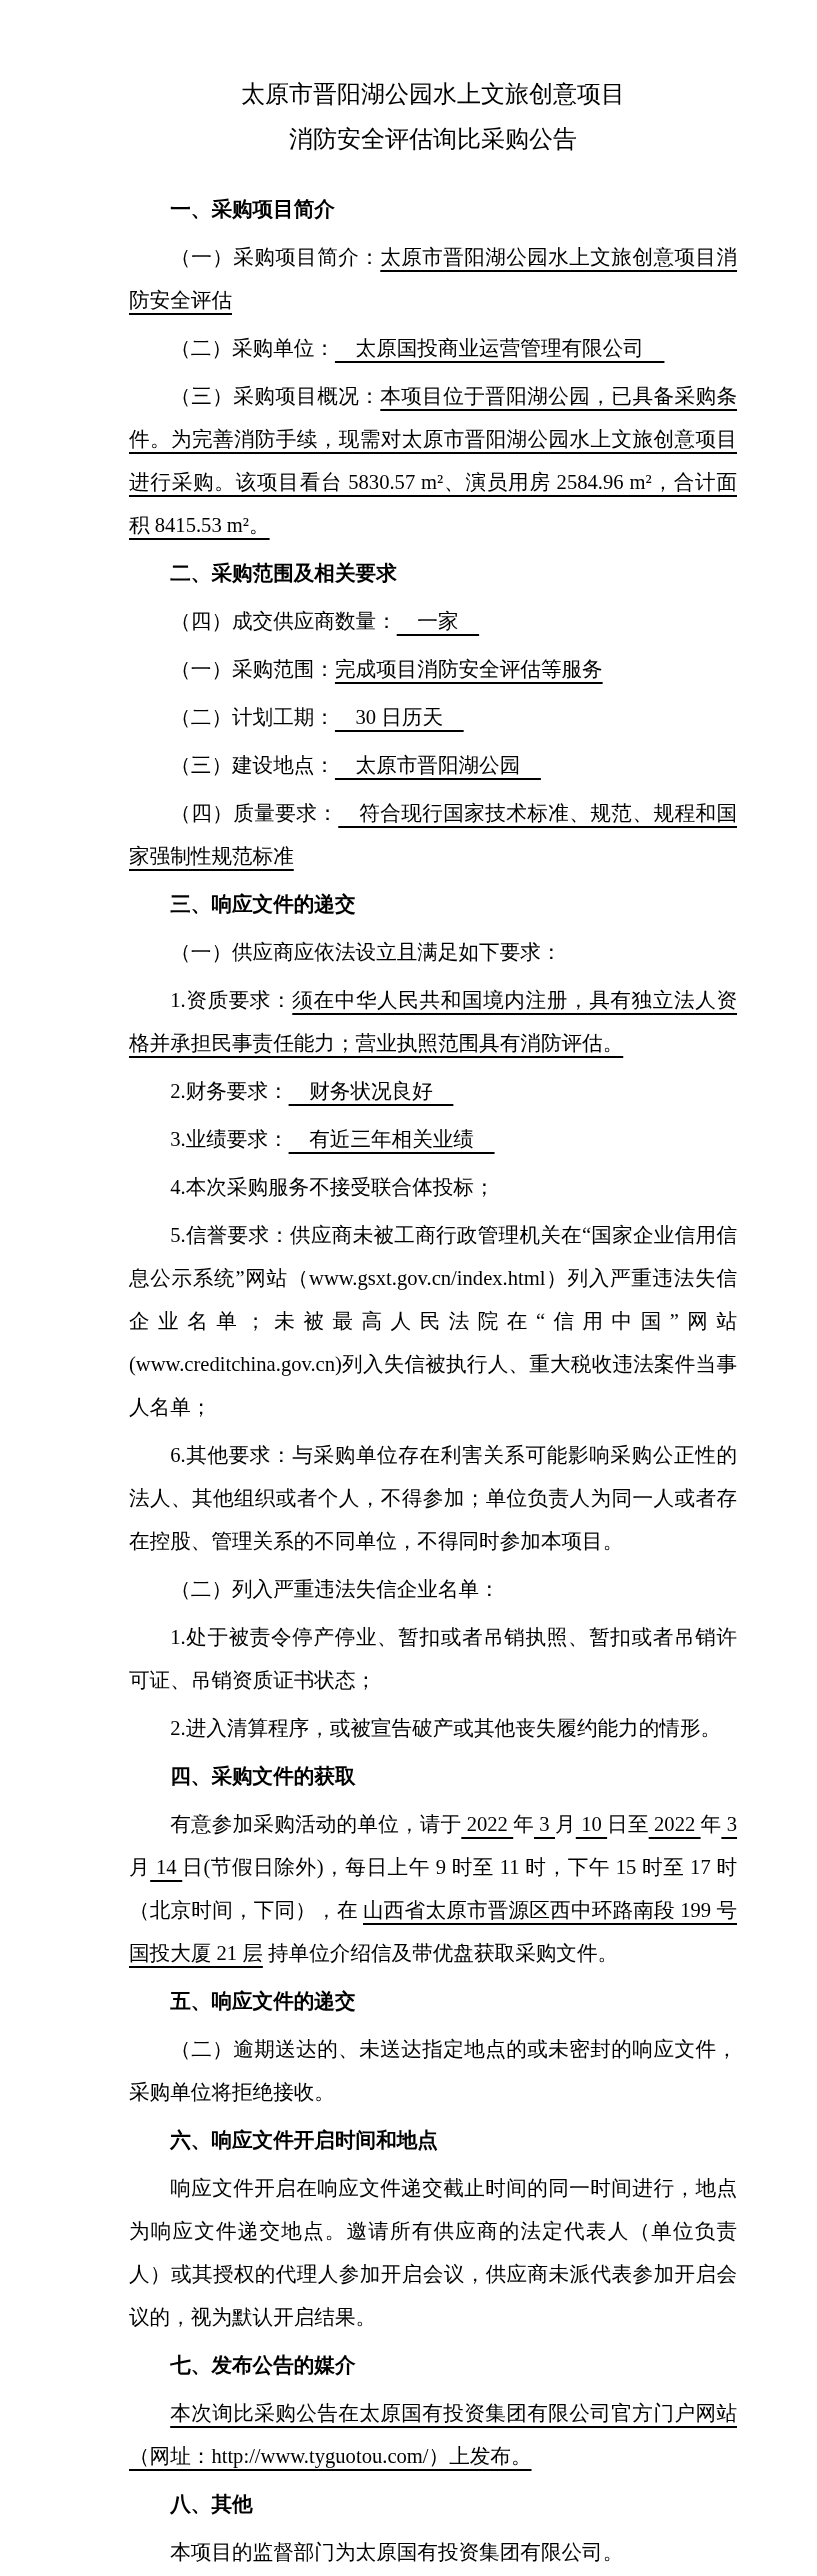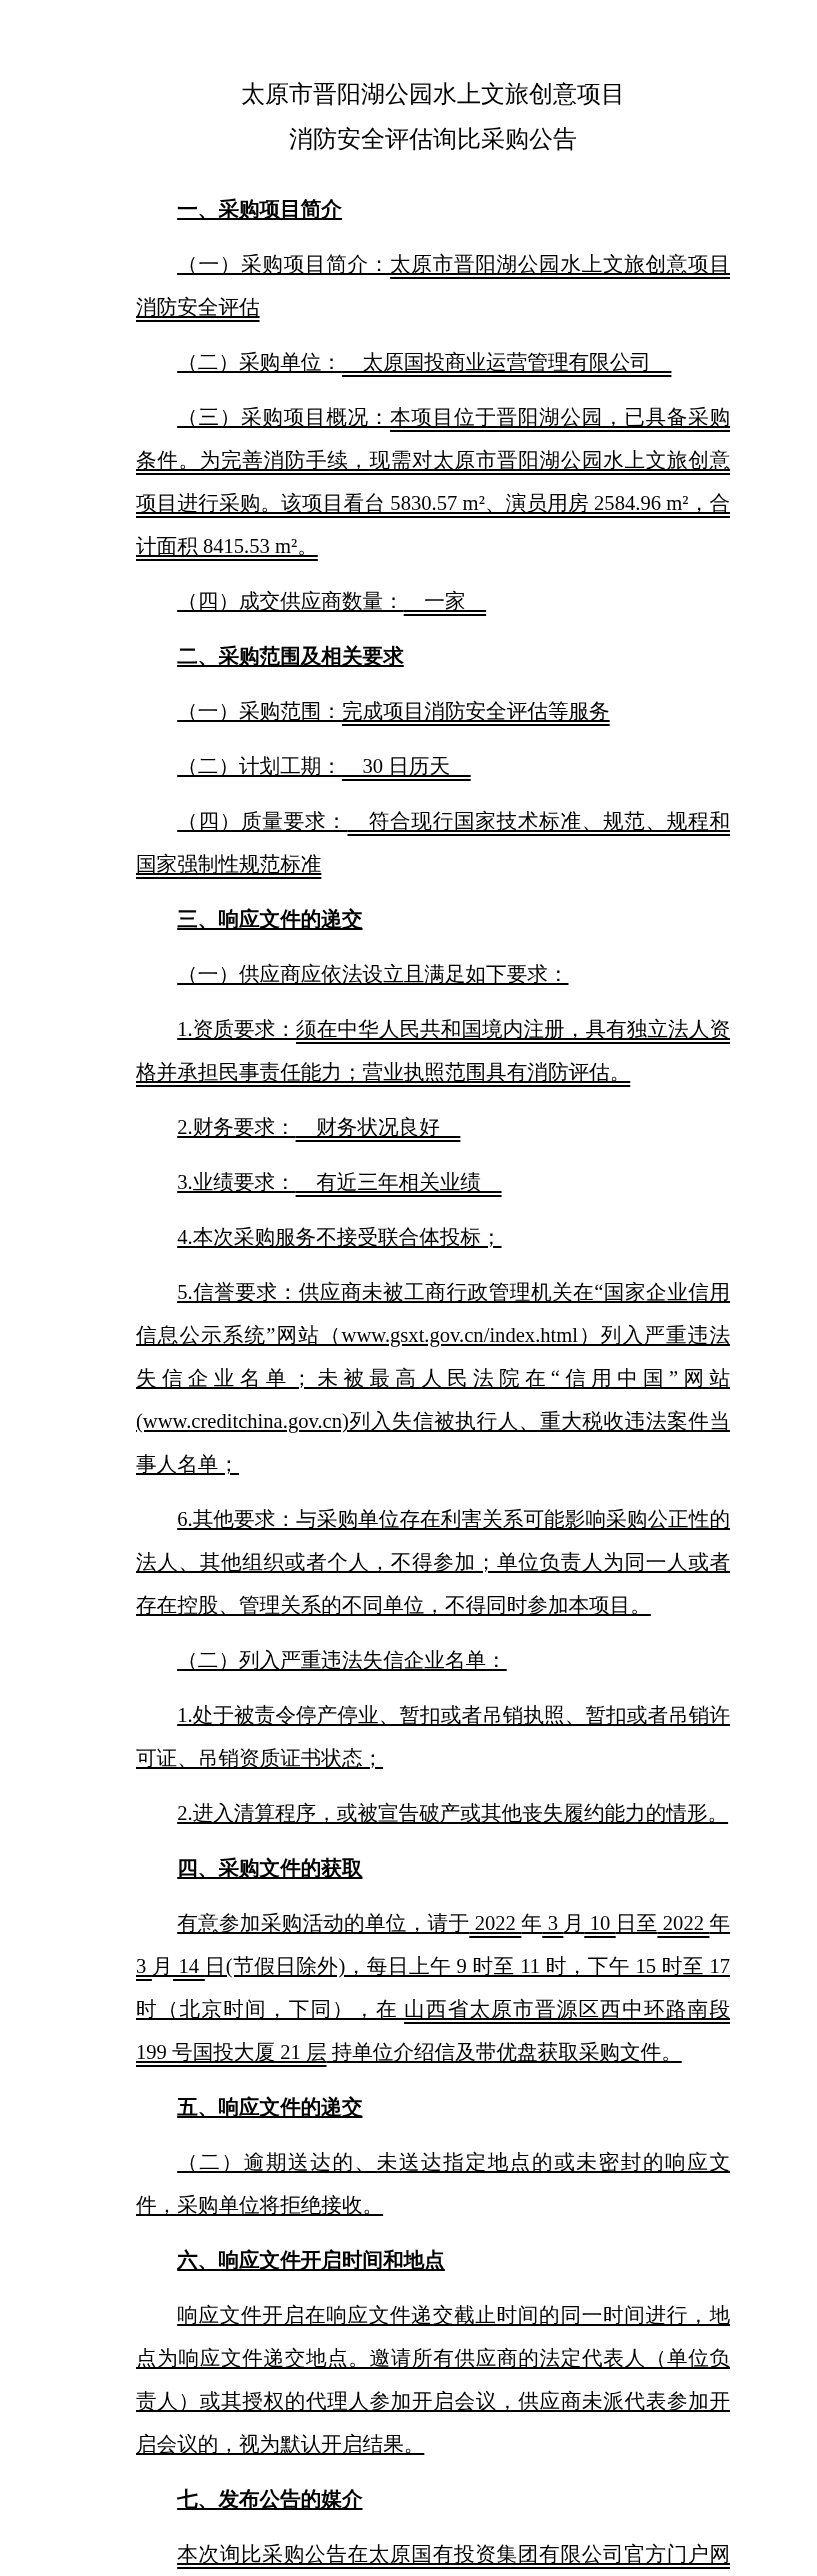--- a/index.html
+++ b/index.html
@@ -20,27 +20,26 @@
   }
   .title {
     margin: 0 0 26px 0;
     font-size: 24px;
     font-weight: normal;
     line-height: 45px;
     text-align: center;
   }
   .title-line { display: block; }
   .para {
-    margin: 12px;
+    margin: 5px;
     font-size: 20.6px;
     line-height: 43px;
     text-align: justify;
     text-indent: 2em;
     overflow-wrap: break-word;
-    text-decoration: underline;
   }
   .heading { font-weight: bold; }
   .u {
     text-decoration: underline;
     text-decoration-thickness: 2.1px;
     text-underline-offset: 5.7px;
     text-decoration-skip-ink: none;
   }
 </style>
 </head>
@@ -49,24 +48,25 @@
 <div class="page">
   <h1 class="title">
     <span class="title-line">太原市晋阳湖公园水上文旅创意项目</span>
     <span class="title-line">消防安全评估询比采购公告</span>
   </h1>
   <div id="doc-body">
       <p class="para heading"><span>一、采购项目简介</span></p>
       <p class="para"><span>（一）采购项目简介：</span><span class="u">太原市晋阳湖公园水上文旅创意项目消防安全评估</span></p>
       <p class="para"><span>（二）采购单位：</span><span class="u">　太原国投商业运营管理有限公司　</span></p>
       <p class="para"><span>（三）采购项目概况：</span><span class="u">本项目位于晋阳湖公园，已具备采购条件。为完善消防手续，现需对太原市晋阳湖公园水上文旅创意项目进行采购。该项目看台 5830.57 m²、演员用房 2584.96 m²，合计面积 8415.53 m²。</span></p>
+      <p class="para heading"><span>二、采购范围及相关要求</span></p>
       <p class="para"><span>（四）成交供应商数量：</span><span class="u">　一家　</span></p>
-      <p class="para heading"><span>二、采购范围及相关要求</span></p>
       <p class="para"><span>（一）采购范围：</span><span class="u">完成项目消防安全评估等服务</span></p>
       <p class="para"><span>（二）计划工期：</span><span class="u">　30 日历天　</span></p>
+      <p class="para"><span>（三）建设地点：</span><span class="u">　太原市晋阳湖公园　</span></p>
       <p class="para"><span>（四）质量要求：</span><span class="u">　符合现行国家技术标准、规范、规程和国家强制性规范标准</span></p>
       <p class="para heading"><span>三、响应文件的递交</span></p>
       <p class="para"><span>（一）供应商应依法设立且满足如下要求：</span></p>
       <p class="para"><span>1.资质要求：</span><span class="u">须在中华人民共和国境内注册，具有独立法人资格并承担民事责任能力；营业执照范围具有消防评估。</span></p>
       <p class="para"><span>2.财务要求：</span><span class="u">　财务状况良好　</span></p>
       <p class="para"><span>3.业绩要求：</span><span class="u">　有近三年相关业绩　</span></p>
       <p class="para"><span>4.本次采购服务不接受联合体投标；</span></p>
       <p class="para"><span>5.信誉要求：供应商未被工商行政管理机关在“国家企业信用信息公示系统”网站（www.gsxt.gov.cn/index.html）列入严重违法失信企业名单；未被最高人民法院在“信用中国”网站(www.creditchina.gov.cn)列入失信被执行人、重大税收违法案件当事人名单；</span></p>
       <p class="para"><span>6.其他要求：与采购单位存在利害关系可能影响采购公正性的法人、其他组织或者个人，不得参加；单位负责人为同一人或者存在控股、管理关系的不同单位，不得同时参加本项目。</span></p>
       <p class="para"><span>（二）列入严重违法失信企业名单：</span></p>

